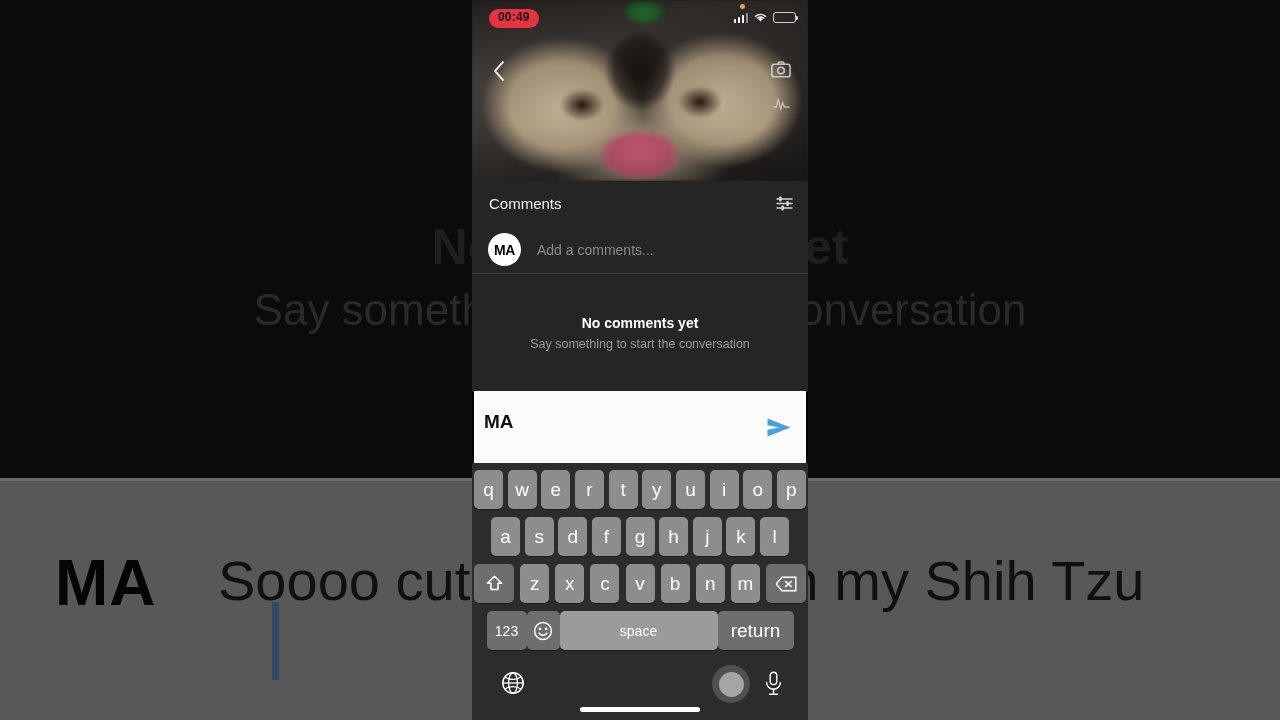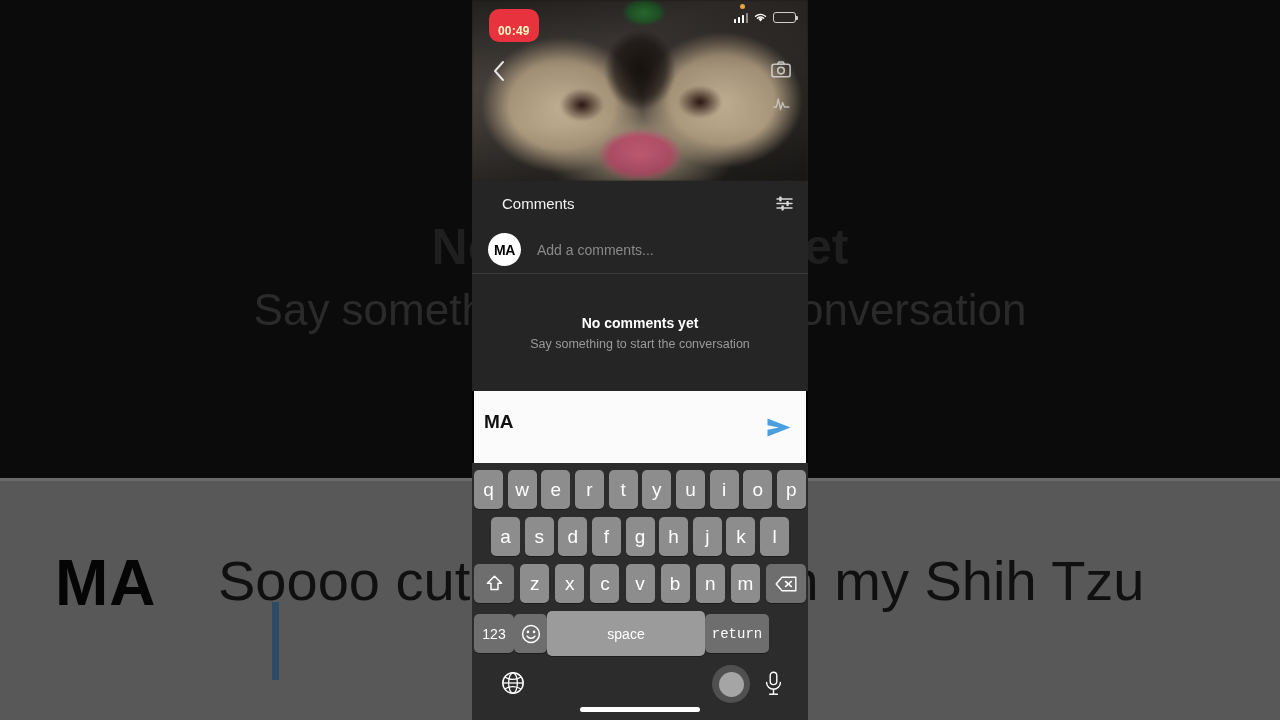--- a/index.html
+++ b/index.html
@@ -98,23 +98,23 @@
     background: linear-gradient(180deg, rgba(0,0,0,0.42) 0%, rgba(0,0,0,0.12) 38%, rgba(0,0,0,0.05) 70%, rgba(0,0,0,0.18) 100%);
   }
 
   
   .status-bar {
     position: absolute; left: 0; top: 0; width: 336px; height: 34px;
     z-index: 5;
   }
   .rec-badge {
     position: absolute; left: 17px; top: 9px;
-    background: #e8333f; color: #fef9c3;
+    background: #e8333f; color: #0f172a;
     font-size: 12px; font-weight: 600;
-    padding: 16px 9px 3px; border-radius: 10px;
+    padding: 2px 9px 3px; border-radius: 10px;
     line-height: 1.15;
     letter-spacing: 0.2px;
   }
   .mic-dot {
     position: absolute; left: 268px; top: 4px;
     width: 5px; height: 5px; border-radius: 50%;
     background: #e8a33d;
   }
   .sb-right { position: absolute; right: 12px; top: 12px; display: flex; align-items: center; gap: 5px; }
   .sig-bars { display: flex; align-items: flex-end; gap: 1.5px; height: 10px; }
@@ -144,21 +144,21 @@
   
   .comments-panel {
     position: absolute; left: 0; top: 181px; width: 336px; height: 210px;
     background: #252525;
   }
   .comments-head {
     position: absolute; left: 0; top: 0; width: 336px; height: 47px;
   }
   .comments-title {
     position: absolute; left: 17px; top: 14px;
-    color: #f2f2f2; font-size: 15px; margin-left: 13px;
+    color: #f2f2f2; font-size: 15px;
   }
   .filter-icon { position: absolute; right: 15px; top: 15px; }
 
   .add-comment-row {
     position: absolute; left: 0; top: 47px; width: 336px; height: 45px;
   }
   .avatar-sm {
     position: absolute; left: 16px; top: 5px;
     width: 33px; height: 33px; border-radius: 50%;
     background: #fff; color: #000;
@@ -209,32 +209,32 @@
 
   
   .keyboard {
     position: absolute; left: 0; top: 463px; width: 336px; height: 257px;
     background: #2c2c2c;
   }
   .krow { position: absolute; left: 0; width: 336px; display: flex; }
   .krow.r1 { top: 7px; padding: 0 2px; justify-content: space-between; }
   .krow.r2 { top: 54px; padding: 0 19px; justify-content: space-between; }
   .krow.r3 { top: 101px; padding: 0 2px; justify-content: space-between; align-items: center; }
-  .krow.r4 { top: 148px; padding: 0 2px; justify-content: flex-start; align-items: center; }
+  .krow.r4 { top: 148px; padding: 0 2px; justify-content: center; align-items: center; }
   .key {
     background: #8d8d8d; border-radius: 5px;
     color: #fff; font-size: 19px;
     display: flex; align-items: center; justify-content: center;
     box-shadow: 0 1px 0 rgba(0,0,0,0.35);
   }
   .key.letter { width: 29px; height: 39px; }
   .key.wide  { width: 40px; height: 39px; background: #6e6e6e; }
-  .key.spacebar { width: 158px; height: 45px; background: #9b9b9b; font-size: 14px; }
+  .key.spacebar { width: 158px; height: 39px; background: #9b9b9b; font-size: 14px; }
   .key.fnkey { width: 40px; height: 39px; background: #6e6e6e; font-size: 14px; }
-  .key.returnkey { width: 64px; height: 39px; background: #6e6e6e; font-size: 14px; font-family: Liberation Mono, monospace; }
+  .key.returnkey { width: 76px; height: 39px; background: #6e6e6e; font-size: 19px; }
   .key.emojikey { width: 33px; height: 39px; background: #6e6e6e; }
 
   
   .kb-bottom { position: absolute; left: 0; top: 200px; width: 336px; height: 57px; }
   .globe-btn { position: absolute; left: 29px; top: 8px; }
   .mic-btn { position: absolute; right: 25px; top: 8px; }
   .assistive-touch {
     position: absolute; left: 240px; top: 2px;
     width: 38px; height: 38px; border-radius: 50%;
     background: rgba(150,150,150,0.35);

